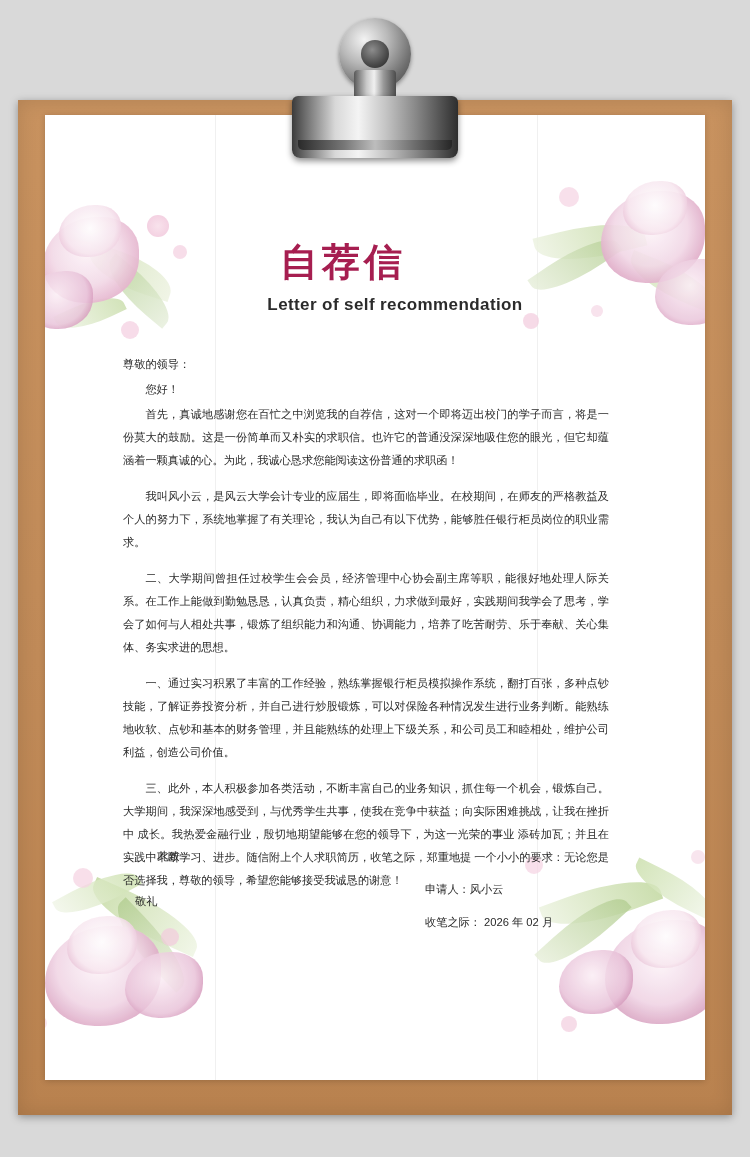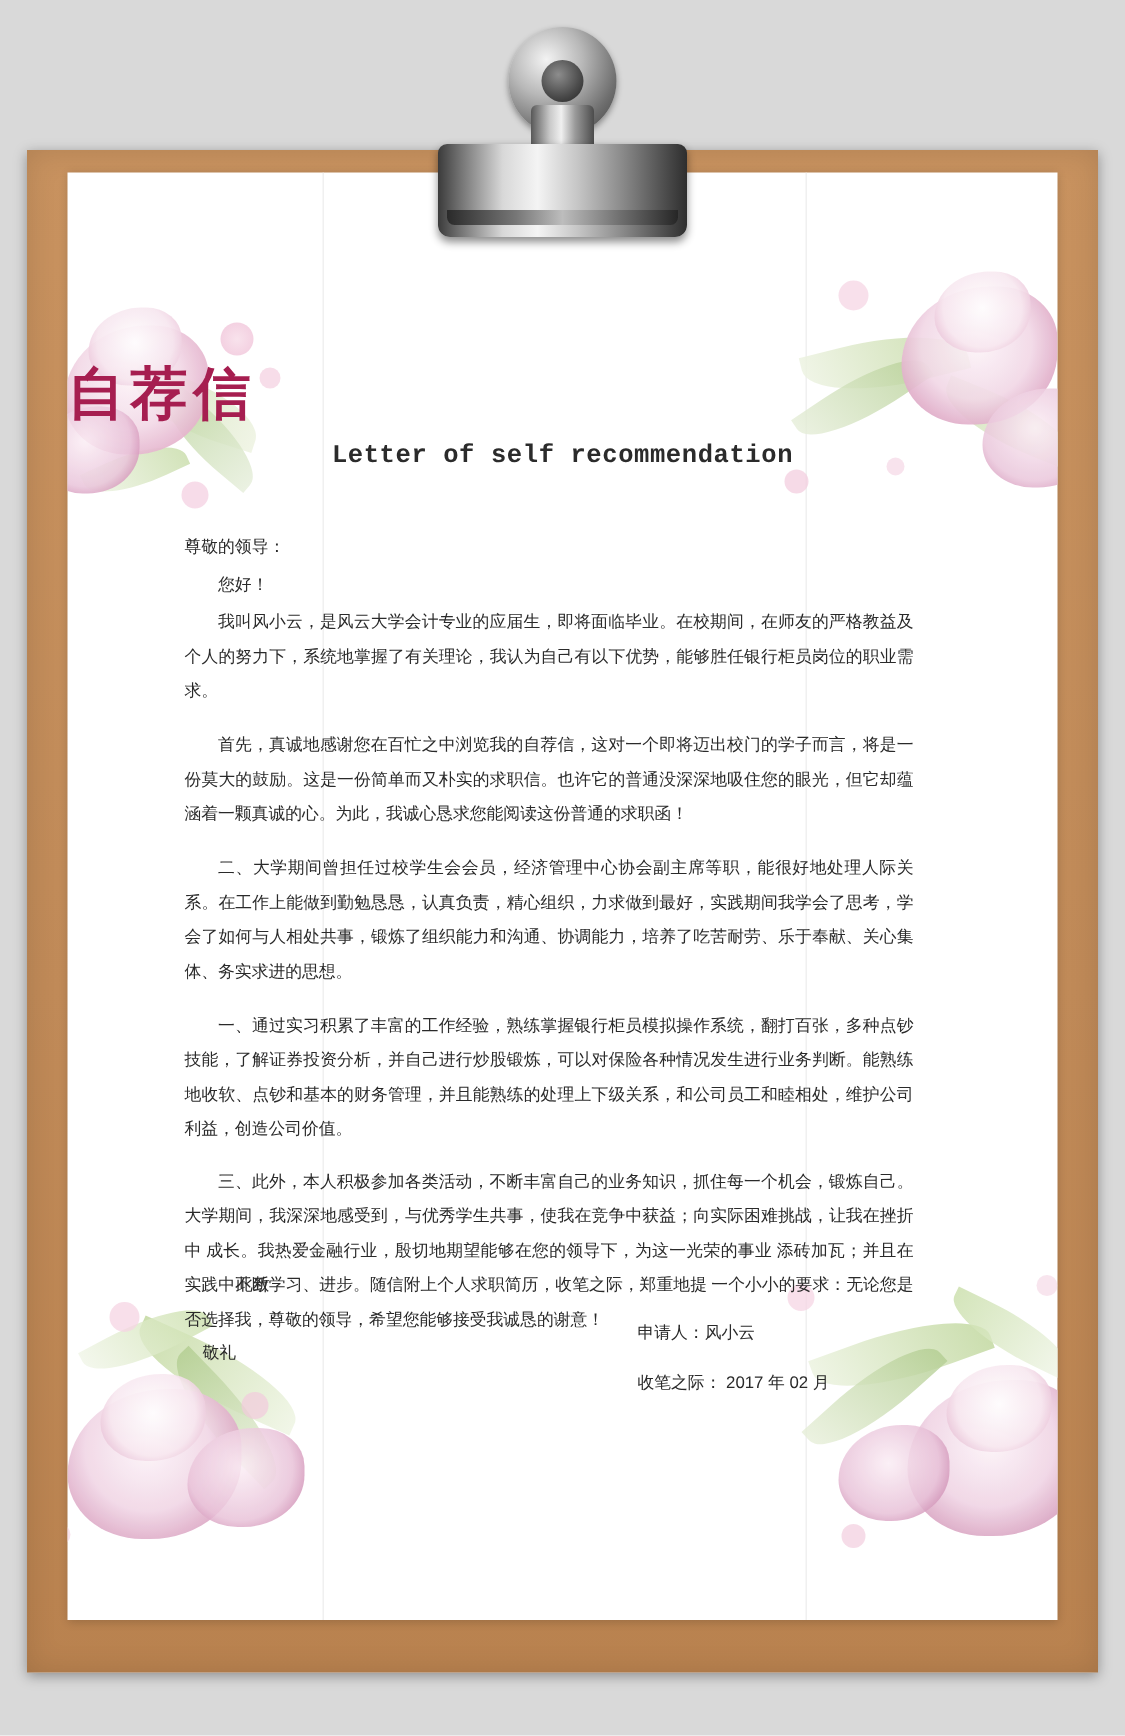--- a/index.html
+++ b/index.html
@@ -138,38 +138,40 @@
     top: 0;
     width: 660px;
     height: 965px;
     z-index: 10;
   }
   #title {
     position: absolute;
     top: 122px;
     left: 0;
     width: 540px;
-    text-align: left;
+    text-align: center;
     font-family: "DejaVu Sans", sans-serif;
     font-size: 38px;
     font-weight: bold;
     letter-spacing: 4px;
     color: #a61e50;
+    padding-left: 28px;
   }
   #subtitle {
     position: absolute;
     top: 180px;
     left: 0;
     width: 660px;
     text-align: center;
-    font-family: Liberation Mono, monospace;
+    font-family: Liberation Sans, sans-serif;
     font-size: 17px;
     font-weight: bold;
     color: #2b2b2b;
     letter-spacing: 0.4px;
+    padding-left: 20px;
   }
   #body-text {
     position: absolute;
     left: 78px;
     top: 238px;
     width: 486px;
     font-family: "DejaVu Sans", sans-serif;
     font-size: 11.2px;
     line-height: 23px;
     color: #2a2a2a;
@@ -268,38 +270,38 @@
   </div>
 
   <div id="content">
 
     <div id="title">自荐信</div>
     <div id="subtitle">Letter of self recommendation</div>
 
     <div id="body-text">
       <p class="salutation">尊敬的领导：</p>
       <p class="greeting">您好！</p>
+      <p class="indent2">首先，真诚地感谢您在百忙之中浏览我的自荐信，这对一个即将迈出校门的学子而言，将是一份莫大的鼓励。这是一份简单而又朴实的求职信。也许它的普通没深深地吸住您的眼光，但它却蕴涵着一颗真诚的心。为此，我诚心恳求您能阅读这份普通的求职函！</p>
       <p class="indent2">我叫风小云，是风云大学会计专业的应届生，即将面临毕业。在校期间，在师友的严格教益及个人的努力下，系统地掌握了有关理论，我认为自己有以下优势，能够胜任银行柜员岗位的职业需求。</p>
-      <p class="indent2">首先，真诚地感谢您在百忙之中浏览我的自荐信，这对一个即将迈出校门的学子而言，将是一份莫大的鼓励。这是一份简单而又朴实的求职信。也许它的普通没深深地吸住您的眼光，但它却蕴涵着一颗真诚的心。为此，我诚心恳求您能阅读这份普通的求职函！</p>
       <p class="indent2">二、大学期间曾担任过校学生会会员，经济管理中心协会副主席等职，能很好地处理人际关系。在工作上能做到勤勉恳恳，认真负责，精心组织，力求做到最好，实践期间我学会了思考，学会了如何与人相处共事，锻炼了组织能力和沟通、协调能力，培养了吃苦耐劳、乐于奉献、关心集体、务实求进的思想。</p>
       <p class="indent2">一、通过实习积累了丰富的工作经验，熟练掌握银行柜员模拟操作系统，翻打百张，多种点钞技能，了解证券投资分析，并自己进行炒股锻炼，可以对保险各种情况发生进行业务判断。能熟练地收软、点钞和基本的财务管理，并且能熟练的处理上下级关系，和公司员工和睦相处，维护公司利益，创造公司价值。</p>
       <p class="indent2 tight">三、此外，本人积极参加各类活动，不断丰富自己的业务知识，抓住每一个机会，锻炼自己。大学期间，我深深地感受到，与优秀学生共事，使我在竞争中获益；向实际困难挑战，让我在挫折中 成长。我热爱金融行业，殷切地期望能够在您的领导下，为这一光荣的事业 添砖加瓦；并且在实践中不断学习、进步。随信附上个人求职简历，收笔之际，郑重地提 一个小小的要求：无论您是否选择我，尊敬的领导，希望您能够接受我诚恳的谢意！</p>
     </div>
 
     <div id="closing">
       <div class="cizhi">此致</div>
       <div class="jingli">敬礼</div>
     </div>
 
     <div id="signature">
       <div>
         <span>申请人：</span><span>风小云</span>
       </div>
       <div>
-        <span>收笔之际：</span>&nbsp;<span>2017 年 02 月</span>
+        <span>收笔之际：</span>&nbsp;<span>2026 年 02 月</span>
       </div>
     </div>
 
   </div>
 </div>
 
 <div id="clip">
   <div class="clip-ring">
     <div class="clip-ring-hole"></div>
   </div>

